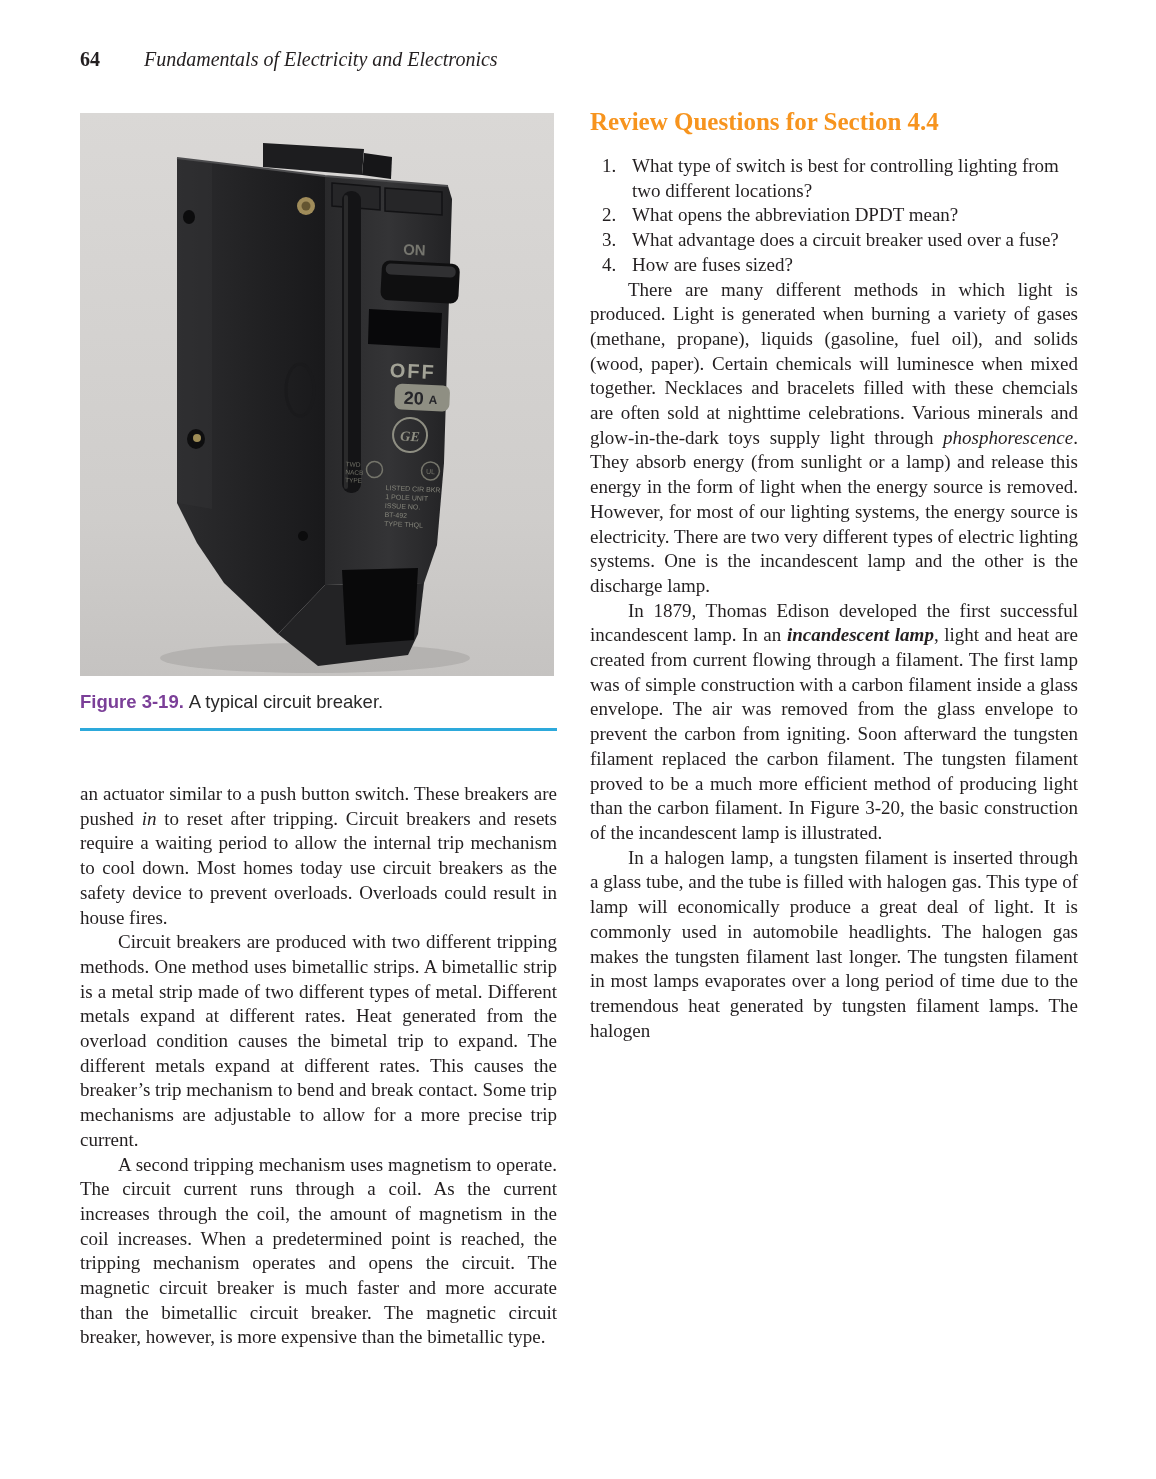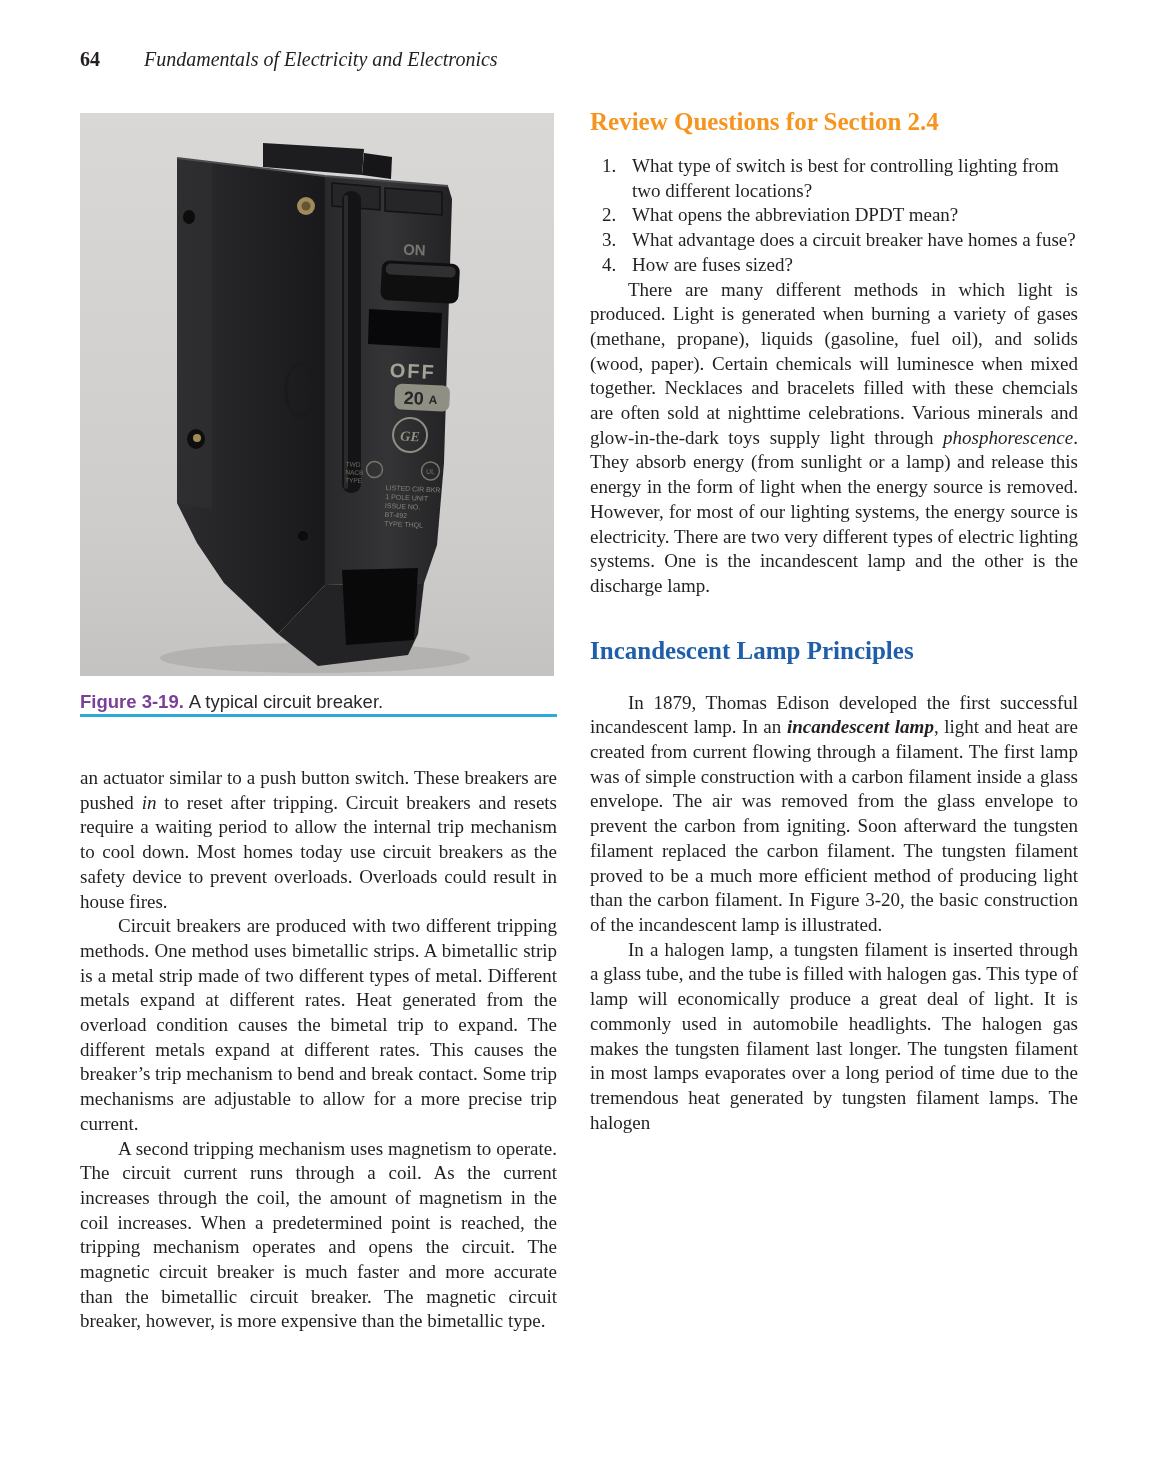--- a/index.html
+++ b/index.html
@@ -19,27 +19,27 @@
   }
   .running-head{position:absolute;left:80px;top:48px;font-size:20px;line-height:22px;white-space:nowrap;}
   .pagenum{font-weight:bold;}
   .booktitle{font-style:italic;margin-left:44px;}
 
   .figure-block{position:absolute;left:80px;top:113px;width:477px;margin:0;}
   .photo-frame{width:474px;height:563px;}
   .caption{
     font-family:"Liberation Sans","DejaVu Sans",sans-serif;
     font-size:18.5px;line-height:21px;color:#2a2a2a;
-    margin-top:15px;padding-bottom:2px;border-bottom:3px solid var(--caption-rule);
+    margin-top:15px;padding-bottom:16px;border-bottom:3px solid var(--caption-rule);
   }
   .cap-label{font-weight:bold;color:var(--figure-label);}
   .cap-text{margin-left:5px;}
 
   .col{position:absolute;}
-  .left-col{left:80px;top:766px;width:477px;}
+  .left-col{left:80px;top:782px;width:477px;}
   .right-col{left:590px;top:108px;width:488px;}
 
   .body-para{
     margin:0;font-size:19px;line-height:24.7px;text-align:justify;
   }
   .indent{text-indent:38px;}
   .seg-i{font-style:italic;}
   .seg-b{font-weight:normal;}
   .seg-bi{font-weight:bold;font-style:italic;}
 
@@ -167,41 +167,40 @@
     </figcaption>
   </figure>
 
   <div class="col left-col">
     <p class="body-para"><span>an actuator similar to a push button switch. These breakers are pushed </span><span class="seg-i">in</span><span> to reset after tripping. Circuit breakers and resets require a waiting period to allow the internal trip mechanism to cool down. Most homes today use circuit breakers as the safety device to prevent overloads. Overloads could result in house fires.</span></p>
     <p class="body-para indent"><span>Circuit breakers are produced with two different tripping methods. One method uses bimetallic strips. A bimetallic strip is a metal strip made of two different types of metal. Different metals expand at different rates. Heat generated from the overload condition causes the bimetal trip to expand. The different metals expand at different rates. This causes the breaker’s trip mechanism to bend and break contact. Some trip mechanisms are adjustable to allow for a more precise trip current.</span></p>
     <p class="body-para indent"><span>A second tripping mechanism uses magnetism to operate. The circuit current runs through a coil. As the current increases through the coil, the amount of magnetism in the coil increases. When a predetermined point is reached, the tripping mechanism operates and opens the circuit. The magnetic circuit breaker is much faster and more accurate than the bimetallic circuit breaker. The magnetic circuit breaker, however, is more expensive than the bimetallic type.</span></p>
   </div>
 
   <div class="col right-col">
-    <h2 class="h-review">Review Questions for Section 2.4</h2>
+    <h2 class="h-review">Review Questions for Section 4.4</h2>
     <ol class="questions">
       <li class="q">
         <span class="q-num">1.</span>
         <span class="q-text">What type of switch is best for controlling lighting from two different locations?</span>
       </li>
       <li class="q">
         <span class="q-num">2.</span>
         <span class="q-text">What opens the abbreviation DPDT mean?</span>
       </li>
       <li class="q">
         <span class="q-num">3.</span>
-        <span class="q-text">What advantage does a circuit breaker have homes a fuse?</span>
+        <span class="q-text">What advantage does a circuit breaker used over a fuse?</span>
       </li>
       <li class="q">
         <span class="q-num">4.</span>
         <span class="q-text">How are fuses sized?</span>
       </li>
     </ol>
 
     <p class="body-para indent"><span>There are many different methods in which light is produced. Light is generated when burning a variety of gases (methane, propane), liquids (gasoline, fuel oil), and solids (wood, paper). Certain chemicals will luminesce when mixed together. Necklaces and bracelets filled with these chemcials are often sold at nighttime celebrations. Various minerals and glow-in-the-dark toys supply light through </span><span class="seg-i">phosphorescence</span><span>. They absorb energy (from sunlight or a lamp) and release this energy in the form of light when the energy source is removed. However, for most of our lighting systems, the energy source is electricity. There are two very different types of electric lighting systems. One is the incandescent lamp and the other is the discharge lamp.</span></p>
 
-    <h2 class="h-sub">Incandescent Lamp Principles</h2>
     <p class="body-para indent"><span>In 1879, Thomas Edison developed the first successful incandescent lamp. In an </span><span class="seg-bi">incandescent lamp</span><span>, light and heat are created from current flowing through a filament. The first lamp was of simple construction with a carbon filament inside a glass envelope. The air was removed from the glass envelope to prevent the carbon from igniting. Soon afterward the tungsten filament replaced the carbon filament. The tungsten filament proved to be a much more efficient method of producing light than the carbon filament. In </span><span class="seg-b">Figure 3-20</span><span>, the basic construction of the incandescent lamp is illustrated.</span></p>
 
     <p class="body-para indent"><span>In a halogen lamp, a tungsten filament is inserted through a glass tube, and the tube is filled with halogen gas. This type of lamp will economically produce a great deal of light. It is commonly used in automobile headlights. The halogen gas makes the tungsten filament last longer. The tungsten filament in most lamps evaporates over a long period of time due to the tremendous heat generated by tungsten filament lamps. The halogen</span></p>
   </div>
 
 </div>
 
 </body></html>

